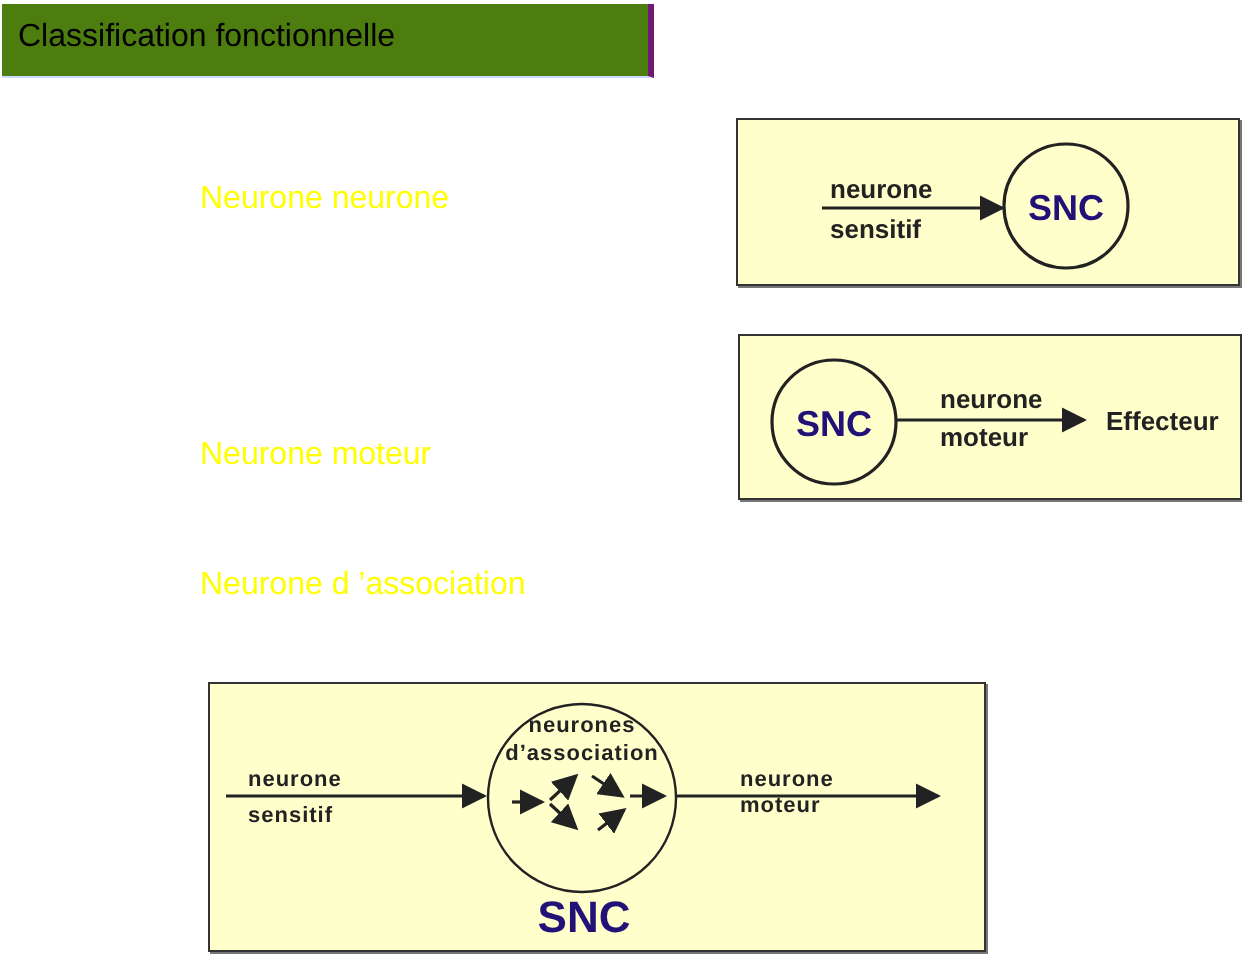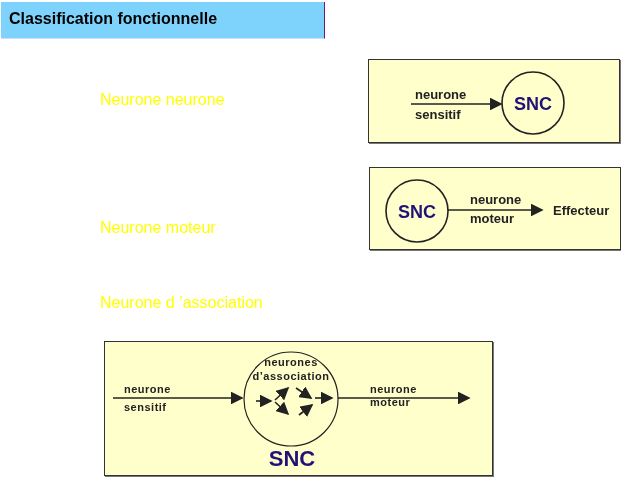--- a/index.html
+++ b/index.html
@@ -1,39 +1,39 @@
 <!DOCTYPE html>
 <html><head>
   <meta charset="utf-8">
   <style>
     html, body { margin: 0; padding: 0; }
     body { width: 621px; height: 477px; background: #ffffff; position: relative; overflow: hidden;
            font-family: "Liberation Sans", sans-serif; }
-    .title-bar { position: absolute; left: 1px; top: 2px; width: 323px; height: 36px; background: #7dd3fc;
-                 border-right: 1px solid #701a75; border-bottom: 1px solid #ccddff; font-weight: bold; }
+    .title-bar { position: absolute; left: 1px; top: 2px; width: 323px; height: 36px; background: #4d7c0f;
+                 border-right: 3px solid #701a75; border-bottom: 1px solid #ccddff; }
     .title-bar span { position: absolute; left: 8px; top: 8px; font-size: 16px; color: #000; }
     .label { position: absolute; left: 100px; font-size: 16px; color: #ffff00; }
     .box { position: absolute; background: #ffffcc; border: 1px solid #333333;
            box-shadow: 1px 1px 0 #777; }
     .box svg { position: absolute; left: 0; top: 0; }
     svg text { font-family: "Liberation Sans", sans-serif; }
     .lbl { font-size: 13px; font-weight: bold; fill: #222; }
     .lbl2 { font-size: 11px; font-weight: bold; fill: #222; letter-spacing: 0.5px; }
     .snc { font-weight: bold; fill: #221177; }
   </style>
 </head>
 <body>
 
 <div class="title-bar">
   <span>Classification fonctionnelle</span>
 </div>
 
 <div class="label" style="top:91px;">Neurone neurone</div>
 <div class="label" style="top:199px;margin-top:20px;">Neurone moteur</div>
-<div class="label" style="top:294px;">Neurone d ’association</div>
+<div class="label" style="top:284px;">Neurone d ’association</div>
 
 <div class="box" style="left:368px; top:59px; width:250px; height:82px;">
   <svg width="250" height="82" viewBox="0 0 250 82">
     <defs>
       <marker id="ah" markerWidth="8" markerHeight="8" refX="7" refY="4" orient="auto">
         <path d="M0,0 L8,4 L0,8 z" fill="#222"></path>
       </marker>
     </defs>
     <line x1="42" y1="44" x2="132" y2="44" stroke="#222" stroke-width="1.6" marker-end="url(#ah)"></line>
     <text class="lbl" x="46" y="39">neurone</text>

